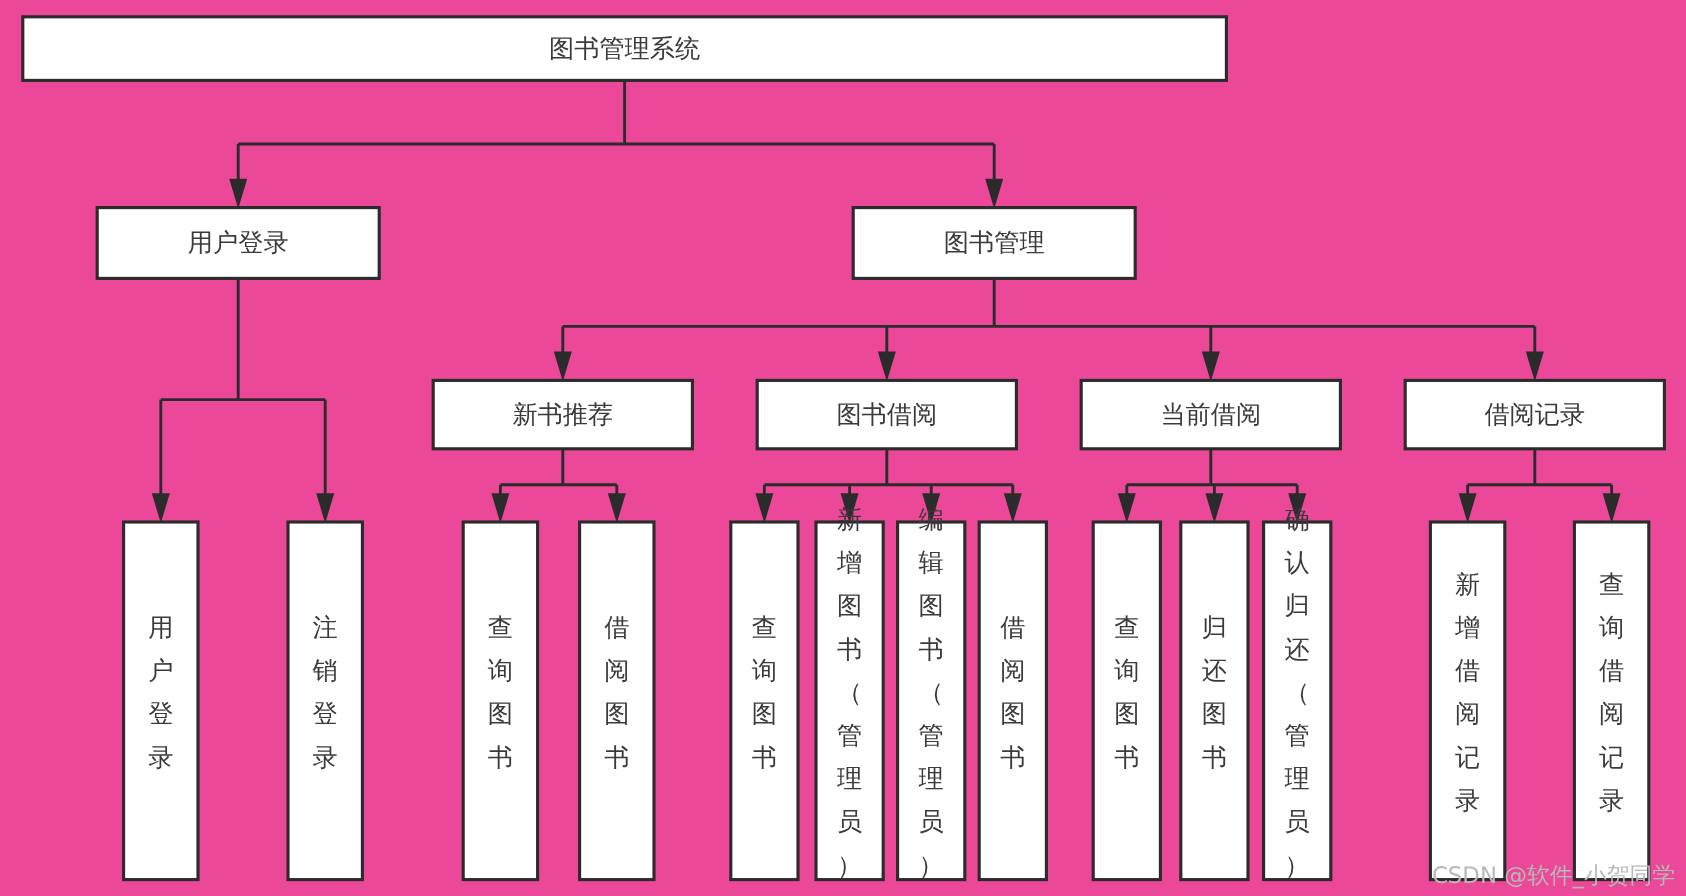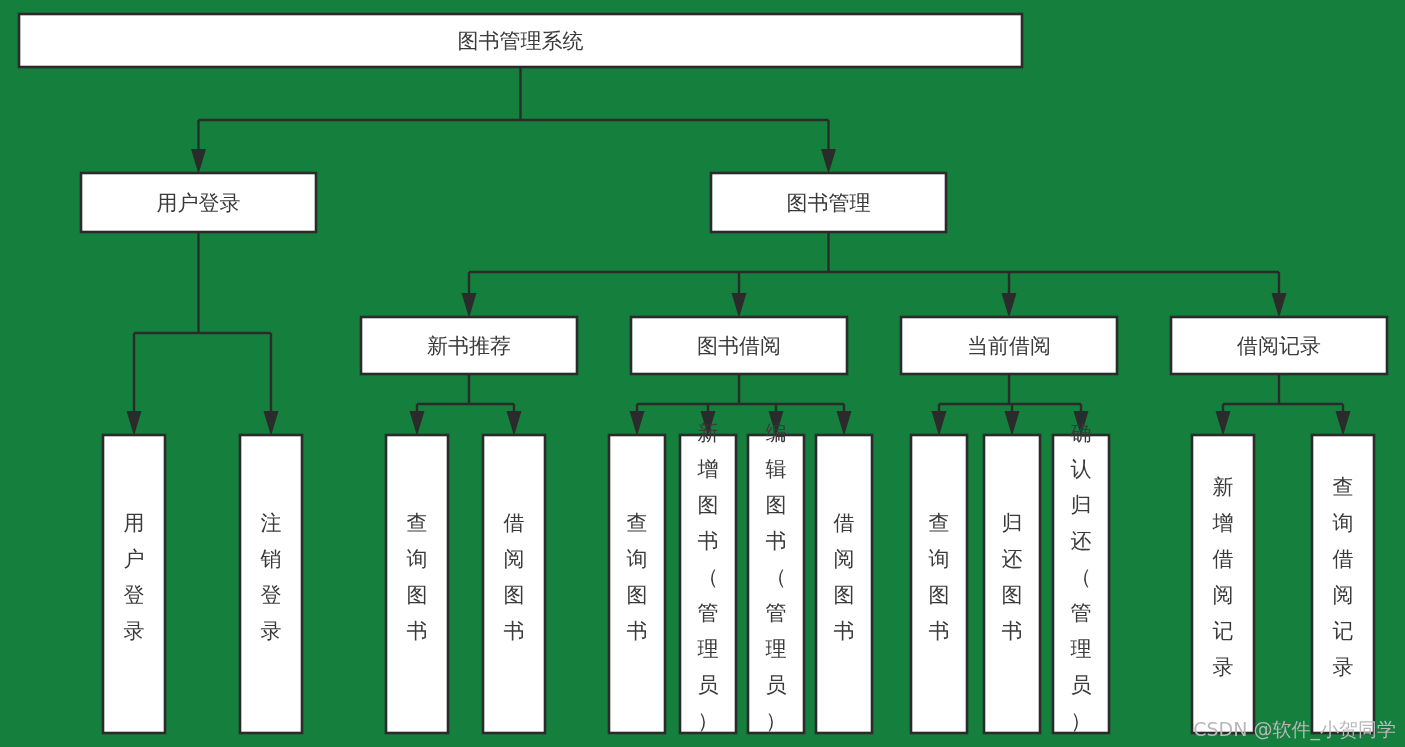--- a/index.html
+++ b/index.html
@@ -11,21 +11,21 @@
   body {
     width: 1405px;
     height: 747px;
     font-family: "DejaVu Sans", "Liberation Sans", sans-serif;
     overflow: hidden;
   }
   #diagram-root {
     position: relative;
     width: 1405px;
     height: 747px;
-    background: #15803d;
+    background: #ec4899;
   }
   svg#chart-svg {
     position: absolute;
     left: 0;
     top: 0;
     width: 1405px;
     height: 747px;
     display: block;
   }
   .node-box {

